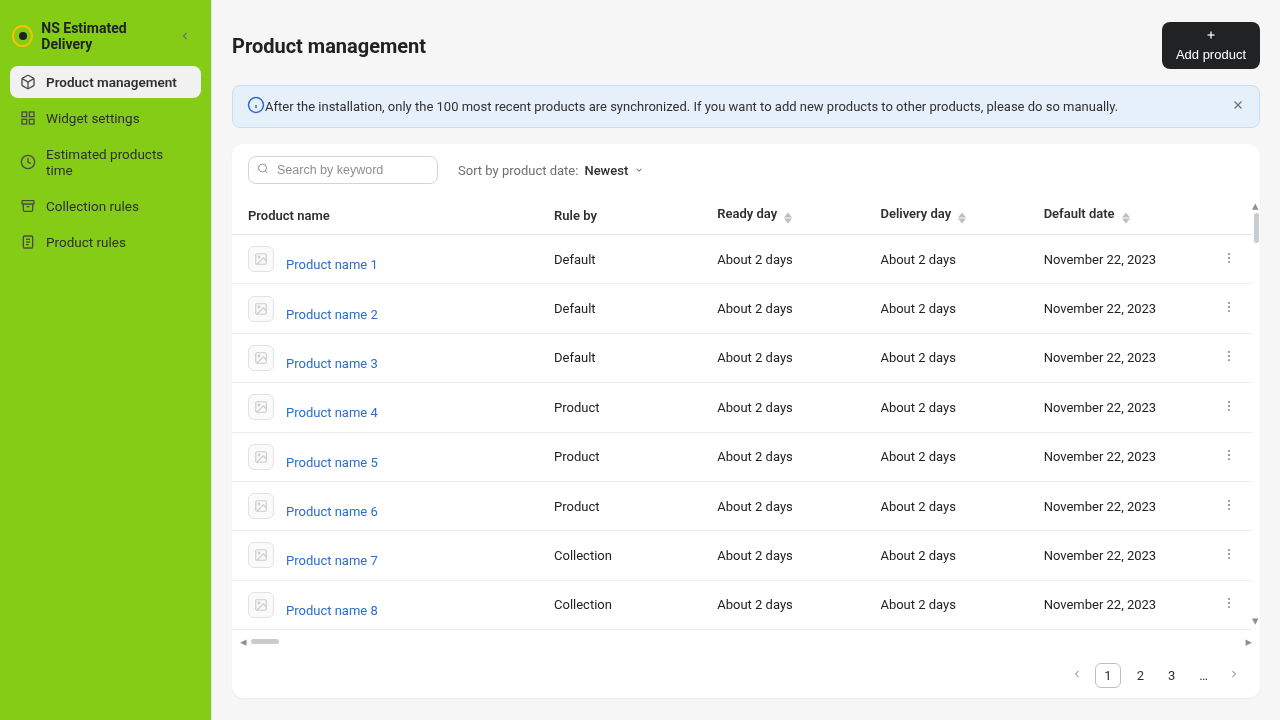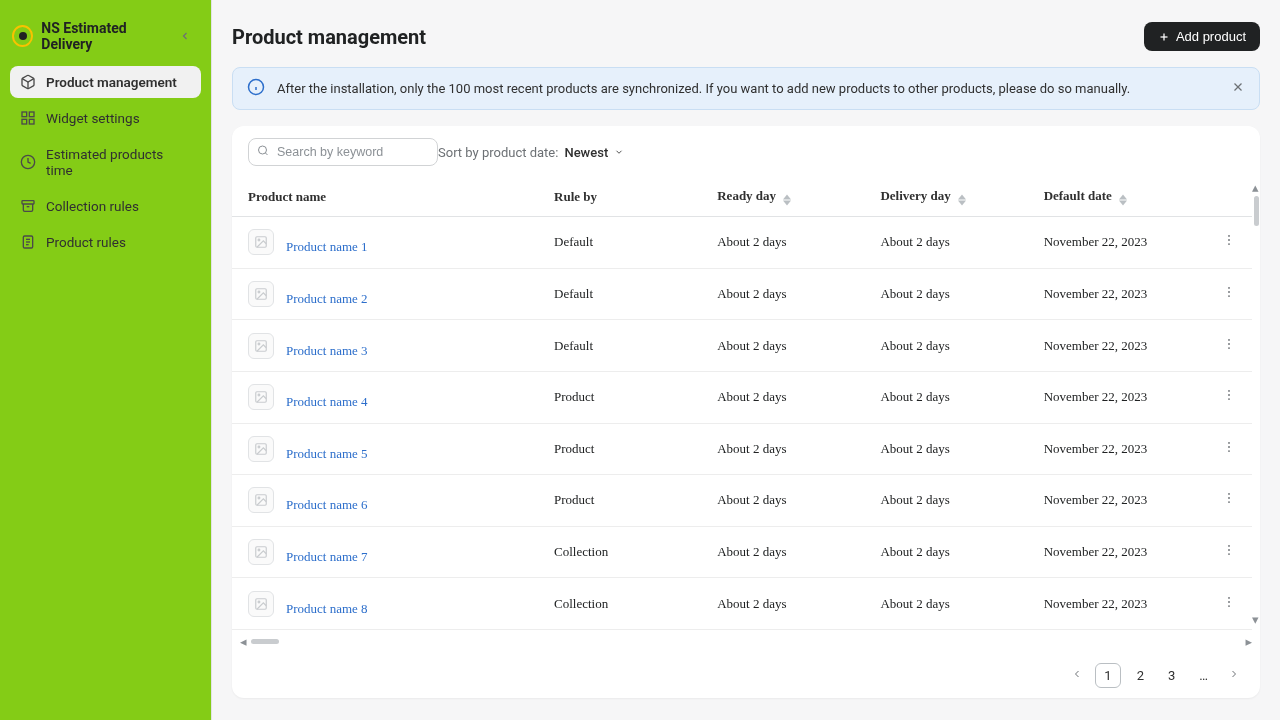--- a/index.html
+++ b/index.html
@@ -10,34 +10,34 @@
 .logo-ring { width: 22px; height: 22px; border-radius: 50%; border: 2px solid #f9c200; position: relative; display: flex; align-items: center; justify-content: center; }
 .logo-inner { width: 8px; height: 8px; border-radius: 50%; background: #202223; }
 .brand-text { font-weight: 700; font-size: 14px; }
 .collapse-btn { width: 20px; height: 20px; display: flex; align-items: center; justify-content: center; color: #6d7175; cursor: pointer; }
 .nav-item { display: flex; align-items: center; gap: 10px; padding: 8px 10px; border-radius: 8px; color: #303030; cursor: pointer; font-size: 13.5px; }
 .nav-item.active { background: #f1f1f1; font-weight: 600; }
 .nav-icon { width: 16px; height: 16px; display: flex; align-items: center; justify-content: center; color: #4a4a4a; flex-shrink: 0; }
 .main { flex: 1; padding: 22px 20px; display: flex; flex-direction: column; overflow: hidden; }
 .page-header { display: flex; align-items: center; justify-content: space-between; margin-bottom: 16px; }
 .page-title { font-size: 20px; font-weight: 700; }
-.add-btn { background: #202223; color: #fff; border: none; border-radius: 8px; padding: 7px 14px; font-size: 13px; font-weight: 500; display: flex; align-items: center; gap: 6px; cursor: pointer; }
-.banner { background: #e6f0fb; border: 1px solid #c9def3; border-radius: 8px; padding: 10px 14px; display: flex; align-items: center; gap: 12px; margin-bottom: 16px; }
+.add-btn { background: #202223; color: #fff; border: none; border-radius: 8px; padding: 7px 14px; font-size: 13px; font-weight: 500; display: flex; align-items: center; gap: 6px; cursor: pointer; flex-direction: column; }
+.banner { background: #e6f0fb; border: 1px solid #c9def3; border-radius: 8px; padding: 10px 14px; display: flex; align-items: center; margin-bottom: 16px; }
 .banner-text { flex: 1; color: #303030; font-size: 13px; }
 .close-icon { color: #6d7175; cursor: pointer; }
 .card { background: #fff; border-radius: 12px; box-shadow: 0 1px 2px rgba(0,0,0,0.05); flex: 1; display: flex; flex-direction: column; overflow: hidden; }
-.card-toolbar { padding: 12px 16px; display: flex; align-items: center; }
+.card-toolbar { padding: 12px 16px; display: flex; align-items: center; gap: 20px; }
 .search-wrap { position: relative; }
 .search-input { width: 190px; padding: 6px 10px 6px 28px; border: 1px solid #d1d3d5; border-radius: 8px; font-size: 12.5px; color: #202223; }
 .search-input::placeholder { color: #8c9196; }
 .search-icon { position: absolute; left: 9px; top: 50%; transform: translateY(-50%); color: #8c9196; }
 .sort-control { display: flex; align-items: center; gap: 6px; color: #303030; font-size: 13px; cursor: pointer; }
 .sort-label { color: #6d7175; }
 .sort-value { font-weight: 500; }
-.table-area { flex: 1; display: flex; overflow: hidden; position: relative; font-family: Liberation Serif, serif; }
+.table-area { flex: 1; display: flex; overflow: hidden; position: relative; }
 .table { width: 100%; border-collapse: collapse; }
 .table th { text-align: left; font-weight: 600; font-size: 13px; padding: 10px 16px; border-bottom: 1px solid #e1e3e5; color: #303030; }
 .table td { padding: 10px 16px; border-bottom: 1px solid #ededed; font-size: 13px; vertical-align: middle; }
 .col-name { width: 30%; }
 .col-rule { width: 16%; }
 .col-ready { width: 16%; }
 .col-delivery { width: 16%; }
 .col-date { width: 17%; }
 .col-menu { width: 5%; }
 .sort-icons { display:inline-flex; flex-direction: column; margin-left: 4px; color: #babfc3; line-height: 0; }

